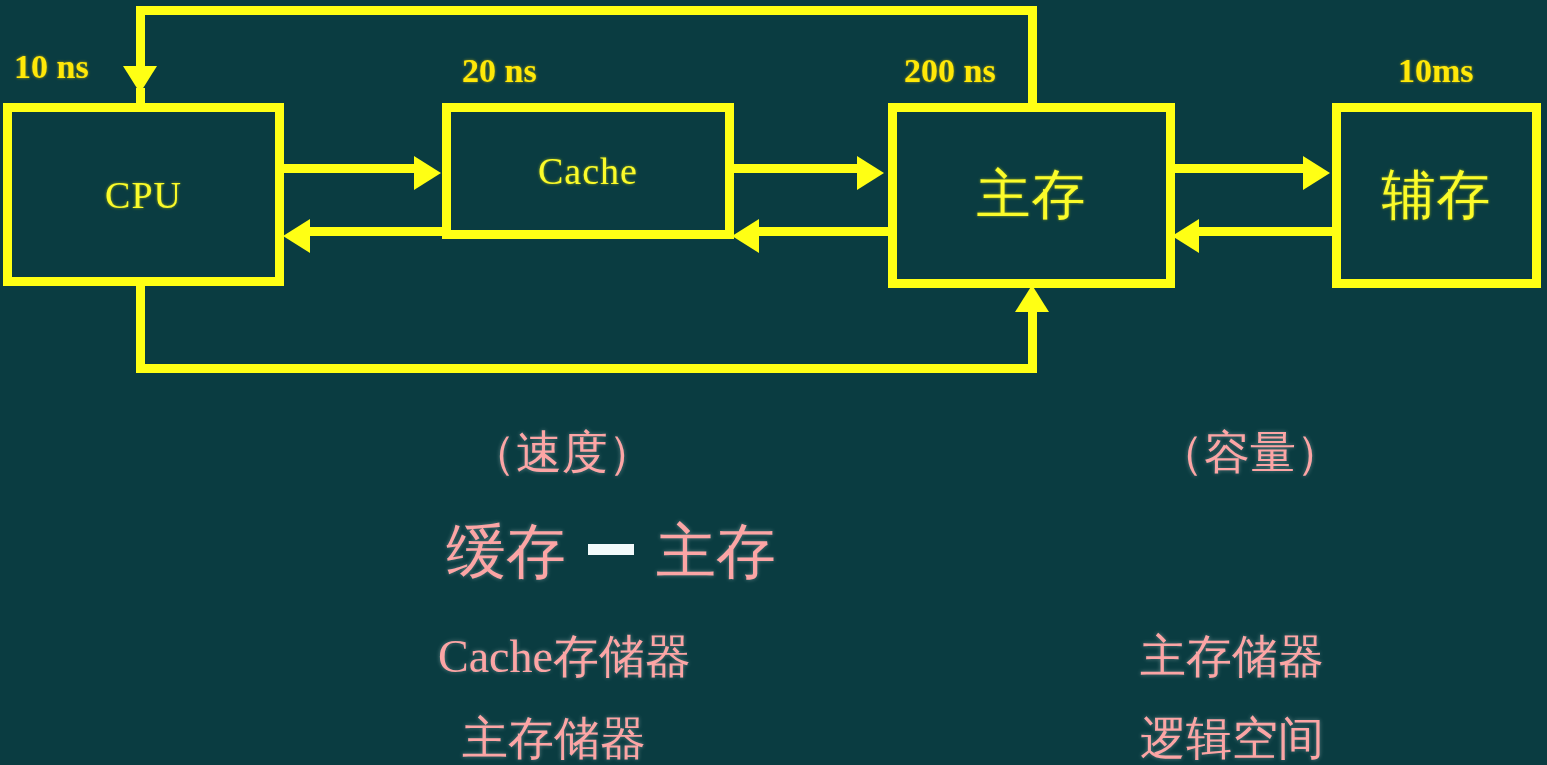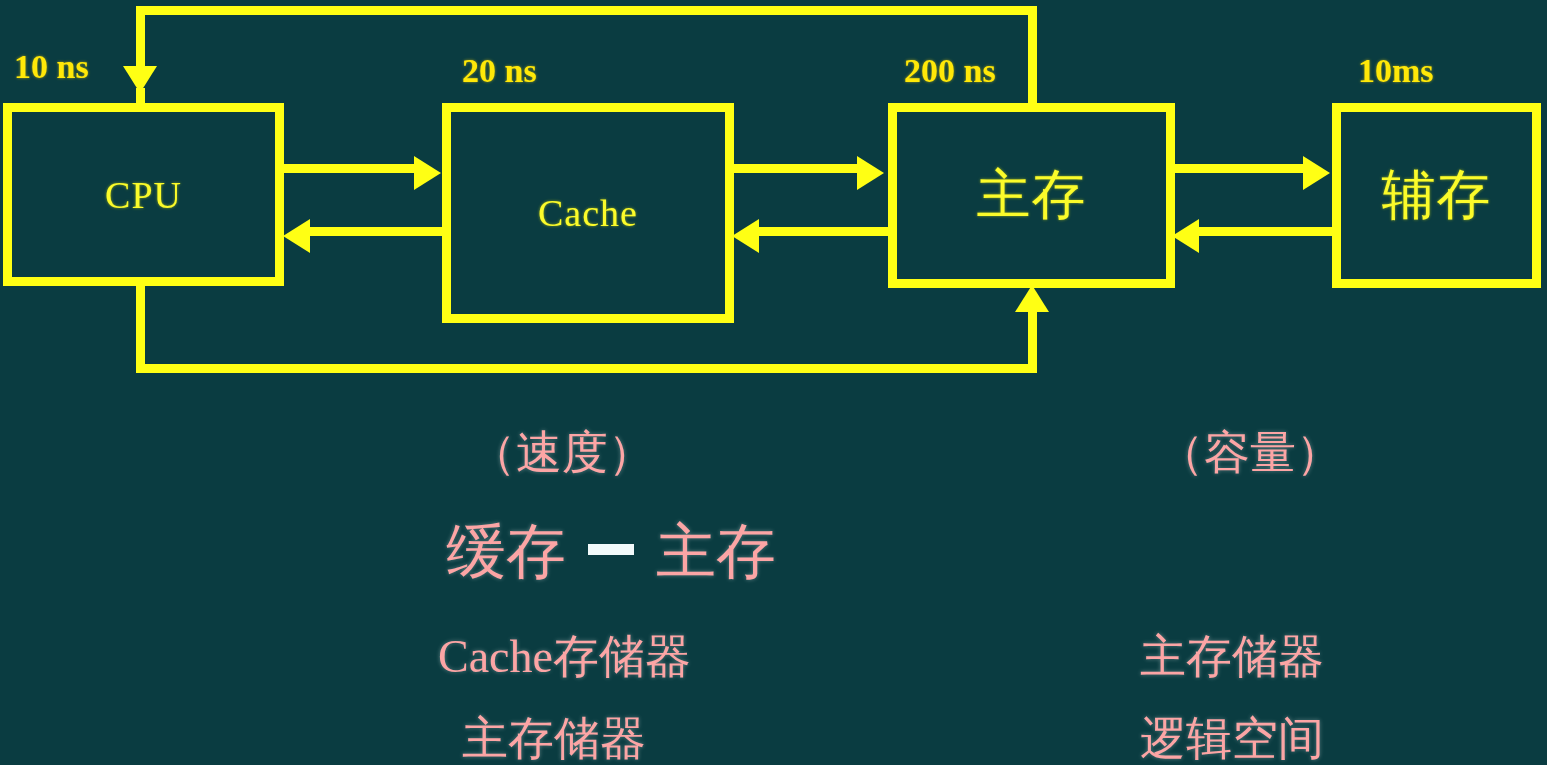--- a/index.html
+++ b/index.html
@@ -134,27 +134,27 @@
   <div class="arrow-l" style="left:732px; top:219px;"></div>
 
   <div class="hline" style="left:1170px; top:164px; width:140px;"></div>
   <div class="arrow-r" style="left:1303px; top:156px;"></div>
   <div class="hline" style="left:1195px; top:227px; width:140px;"></div>
   <div class="arrow-l" style="left:1172px; top:219px;"></div>
 
   <div class="timing" style="left:14px; top:48px;">10 ns</div>
   <div class="timing" style="left:462px; top:52px;">20 ns</div>
   <div class="timing" style="left:892px; top:52px;margin-left:12px;">200 ns</div>
-  <div class="timing" style="left:1358px; top:52px;">10ms</div>
+  <div class="timing" style="left:1398px; top:52px;">10ms</div>
 
   <div class="node" style="left:3px; top:103px; width:281px; height:183px;">
     <span class="node-label latin-label">CPU</span>
   </div>
 
-  <div class="node" style="left:442px; top:103px; width:292px; height:220px;">
+  <div class="node" style="left:442px; top:103px; width:292px; height:136px;">
     <span class="node-label latin-label">Cache</span>
   </div>
 
   <div class="node" style="left:888px; top:103px; width:287px; height:185px;">
     <span class="node-label cjk-label">主存</span>
   </div>
 
   <div class="node" style="left:1332px; top:103px; width:209px; height:185px;">
     <span class="node-label cjk-label">辅存</span>
   </div>

